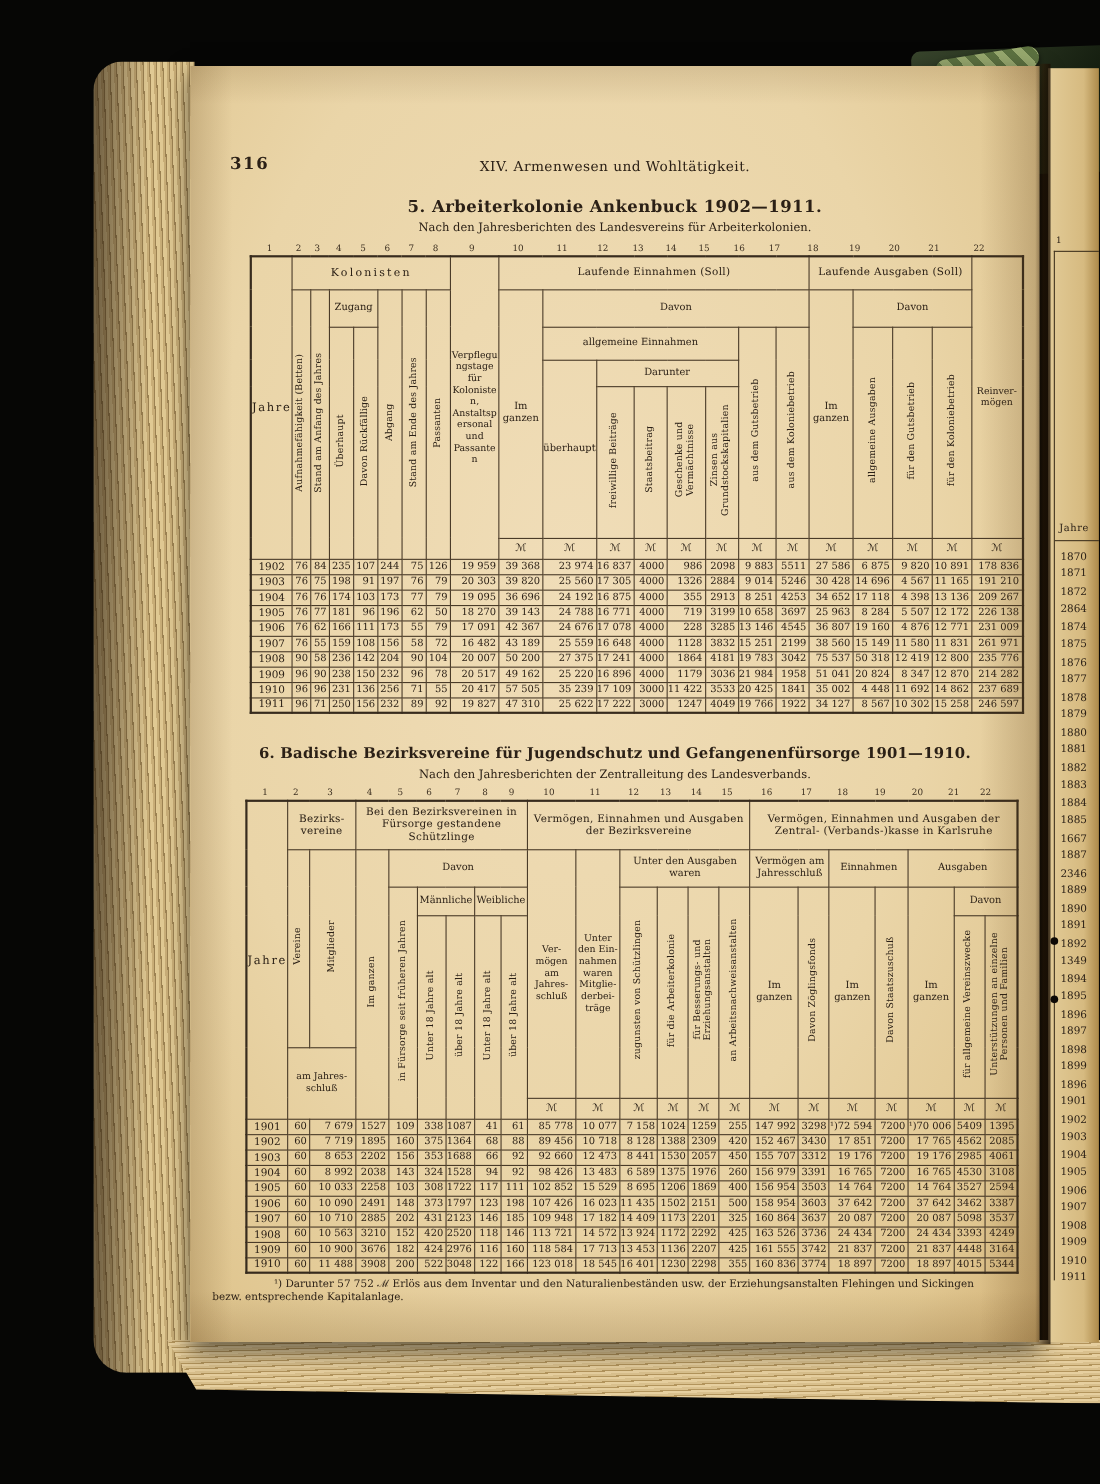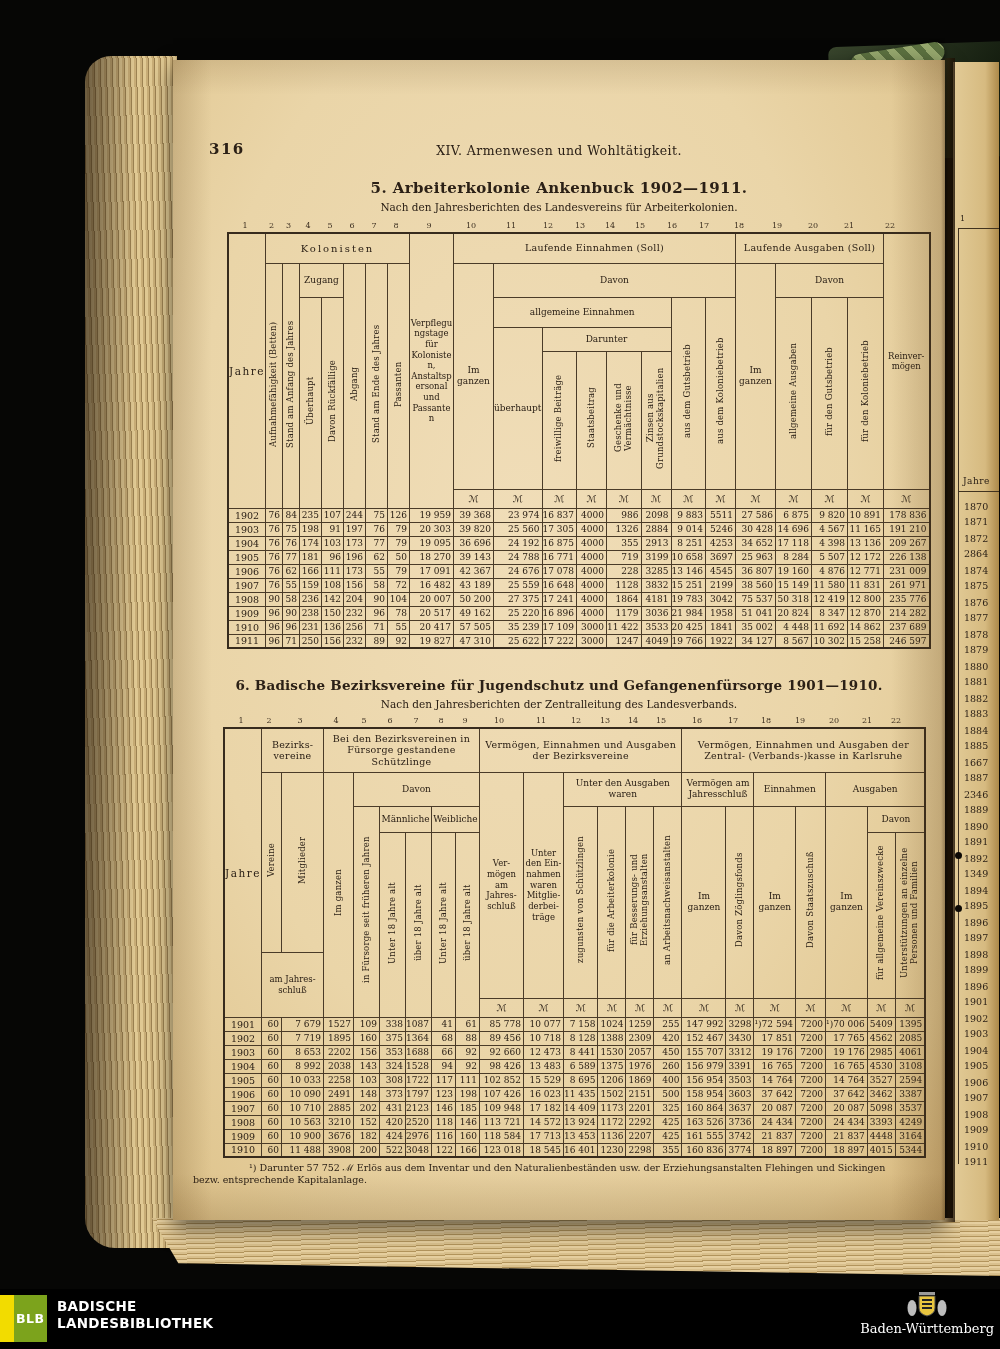--- a/index.html
+++ b/index.html
@@ -927,32 +927,13 @@
             <div class="sy">1909</div>
             <div class="sy gap">1910</div>
             <div class="sy">1911</div>
           </div>
     </div>
     <div class="dot d1"></div>
     <div class="dot d2"></div>
   </div>
  </div>
 
- <div class="banner">
-   <div class="blb-logo">
-     <span>BLB</span>
-   </div>
-   <div class="lib-name">
-     <div>BADISCHE</div>
-     <div>LANDESBIBLIOTHEK</div>
-   </div>
-   <div class="state">
-     <svg width="44" height="30" viewBox="0 0 44 30">
-       <rect x="14" y="2" width="16" height="3" fill="#9a9a9a"></rect>
-       <ellipse cx="7" cy="18" rx="4.5" ry="8" fill="#bdbdbd"></ellipse>
-       <ellipse cx="37" cy="18" rx="4.5" ry="8" fill="#bdbdbd"></ellipse>
-       <path d="M14 6 h16 v12 q0 6 -8 8 q-8 -2 -8 -8 Z" fill="#e8c53f" stroke="#4a4a4a" stroke-width="1"></path>
-       <path d="M17 10 h10 M17 14 h10 M17 18 h10" stroke="#222" stroke-width="2"></path>
-     </svg>
-     <div class="state-name">Baden-Württemberg</div>
-   </div>
- </div>
 </div>
 
 </body></html>

